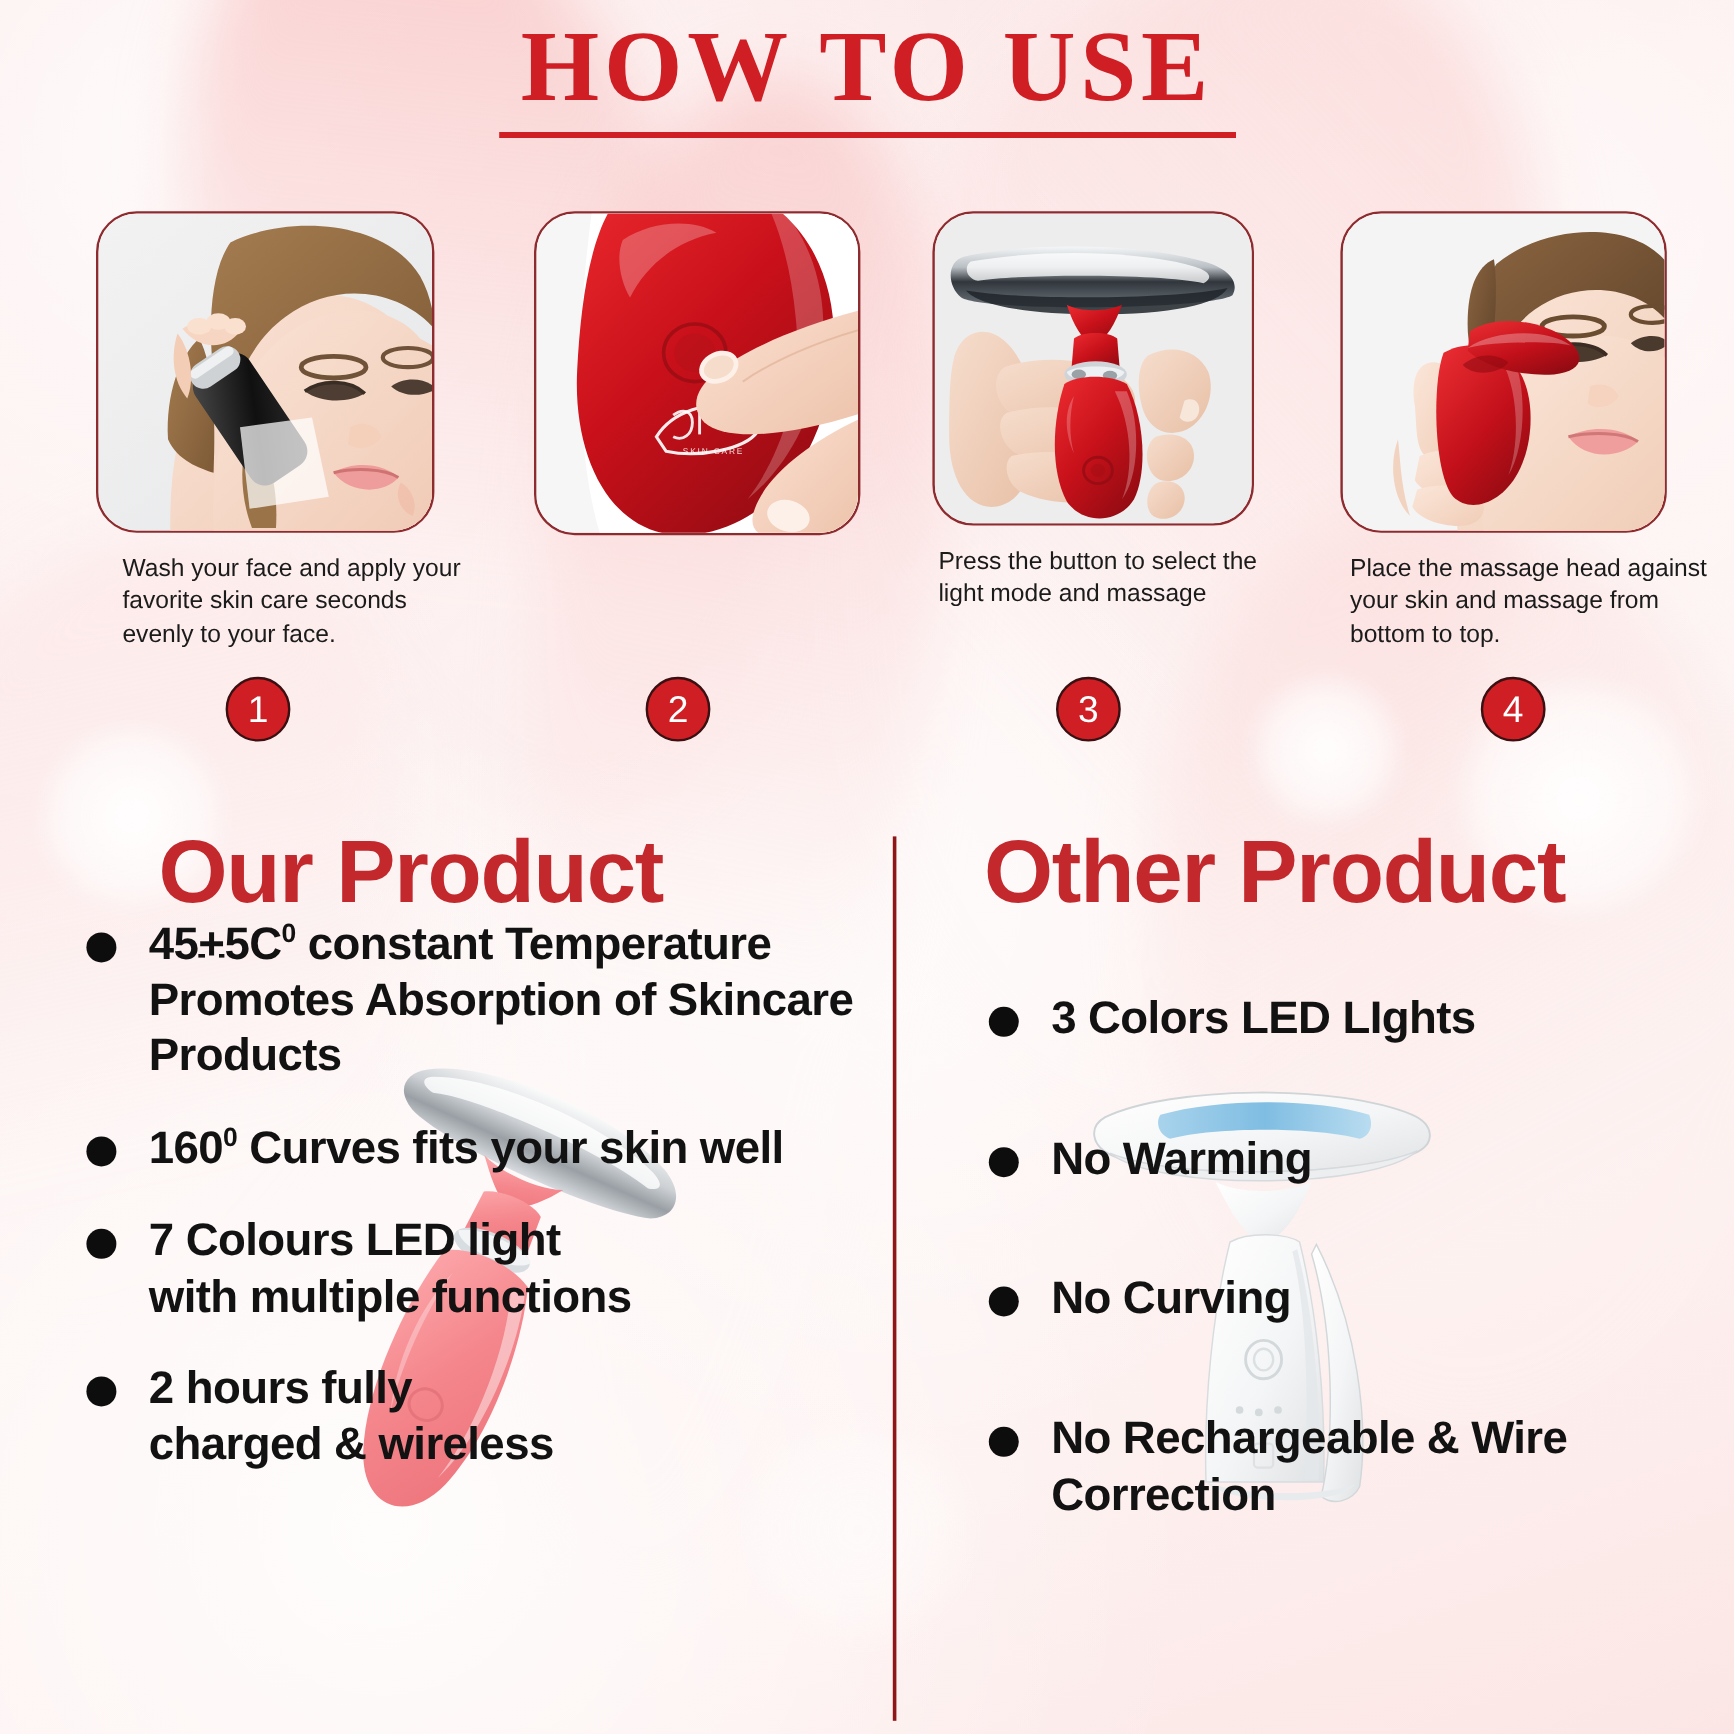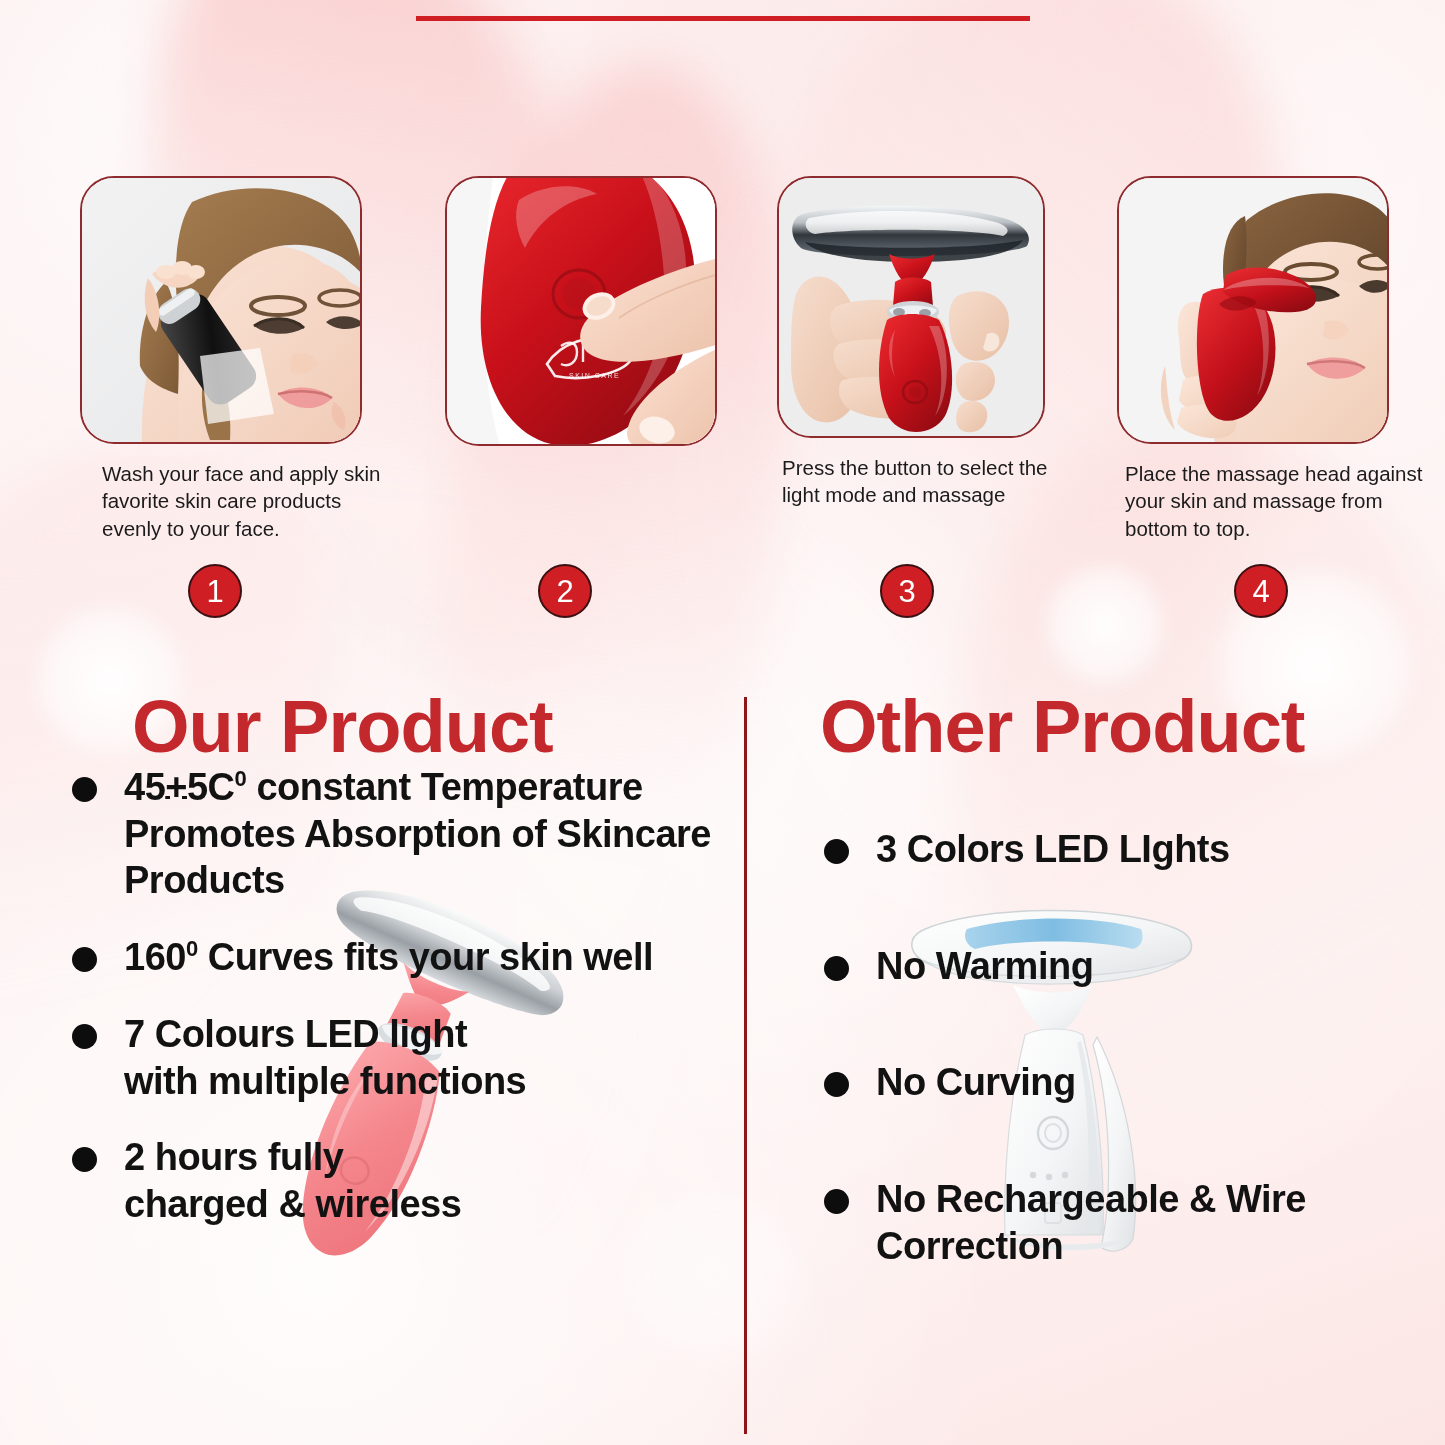--- a/index.html
+++ b/index.html
@@ -154,20 +154,21 @@
   <div class="ribbon r2"></div>
   <div class="ribbon r3"></div>
   <div class="ribbon r4"></div>
   <div class="ribbon r5"></div>
   <div class="bokeh b1"></div>
   <div class="bokeh b2"></div>
   <div class="bokeh b3"></div>
   <div class="bokeh b4"></div>
 
   <div id="title-wrap">
+    <div id="title">HOW TO USE</div>
     <div id="title-rule"></div>
   </div>
 
   <div id="steps">
 
     <div class="step s1">
       <div class="photo p1">
         <svg viewBox="0 0 282 268" width="282" height="268">
           <defs>
             <linearGradient id="bg1" x1="0" y1="0" x2="1" y2="1">
@@ -209,21 +210,21 @@
             <rect x="98" y="112" width="42" height="8" rx="4" fill="#eef0f1"></rect>
           </g>
           <path d="M118 178 L178 170 L192 236 L126 246 Z" fill="#ffffff" opacity=".72"></path>
           <path d="M66 100 C60 118 62 140 74 154 C80 140 78 116 66 100 Z" fill="#f3cdb6"></path>
           <path d="M70 96 C84 86 106 86 118 98 C108 112 86 116 70 96 Z" fill="#f6d6c2"></path>
           <ellipse cx="84" cy="94" rx="10" ry="7" fill="#f9e0cf"></ellipse>
           <ellipse cx="100" cy="90" rx="10" ry="7" fill="#f9e0cf"></ellipse>
           <ellipse cx="114" cy="94" rx="9" ry="7" fill="#f9e0cf"></ellipse>
         </svg>
       </div>
-      <div class="cap">Wash your face and apply skin favorite skin care products evenly to your face.</div>
+      <div class="cap">Wash your face and apply your favorite skin care seconds evenly to your face.</div>
       <div class="badge">1</div>
     </div>
 
     <div class="step s2">
       <div class="photo p2">
         <svg viewBox="0 0 272 270" width="272" height="270">
           <defs>
             <linearGradient id="red2" x1="0.2" y1="0" x2="0.9" y2="1">
               <stop offset="0%" stop-color="#e6252b"></stop>
                 <stop offset="42%" stop-color="#c9101a"></stop>

